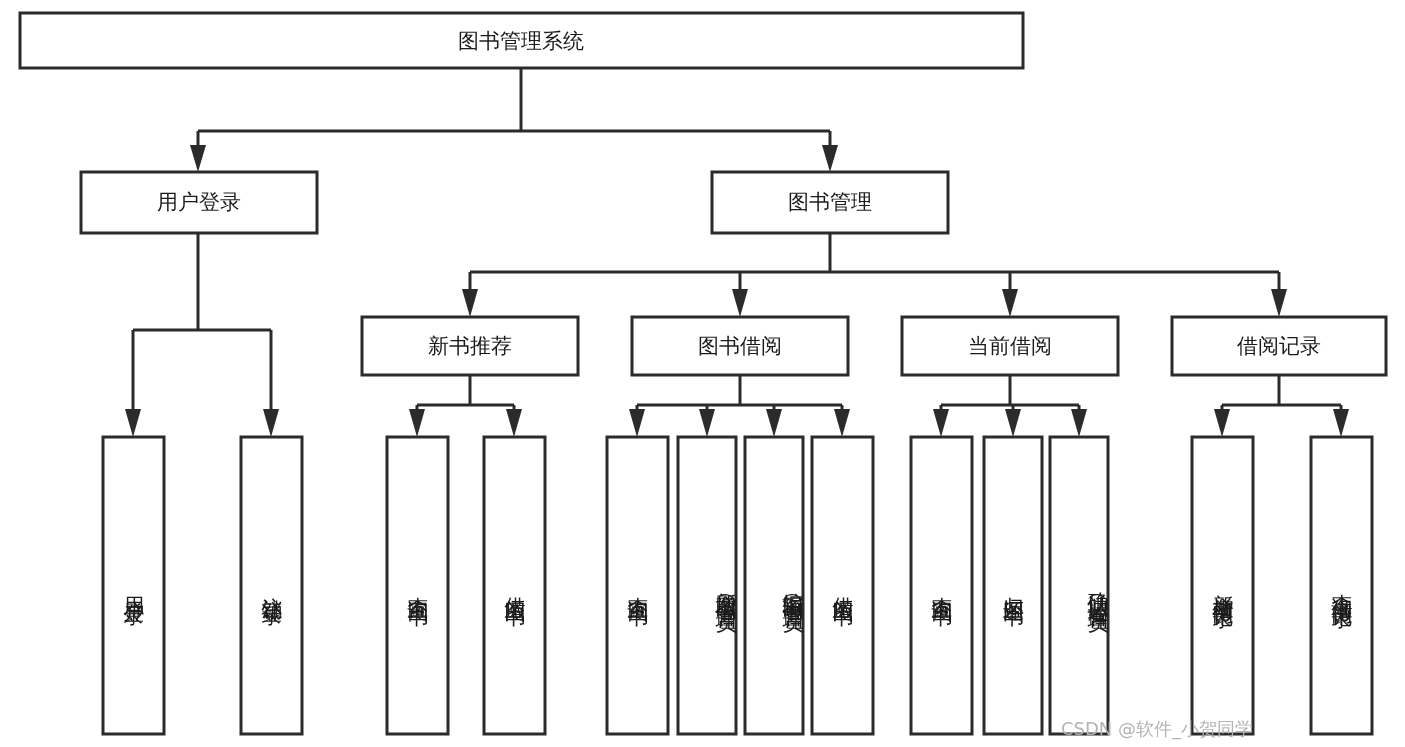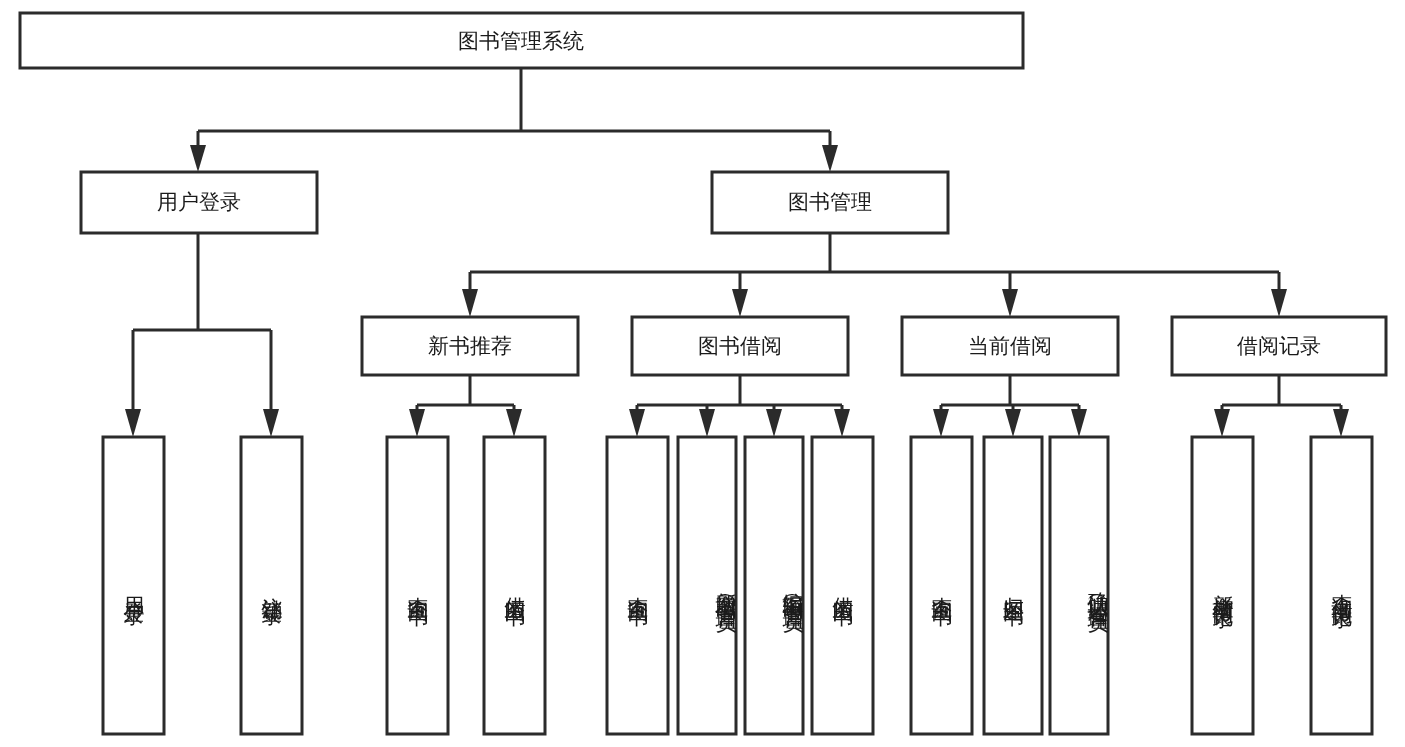--- a/index.html
+++ b/index.html
@@ -218,14 +218,15 @@
   <div class="node-label-v" style="left:607px; top:437px; width:61px; height:297px; display:flex; align-items:center; justify-content:center;">查询图书</div>
   <div class="node-label-v" style="left:678px; top:437px; width:58px; height:297px; display:flex; align-items:flex-start; justify-content:center; padding-top:6px; box-sizing:border-box;">新增图书（管理员）</div>
   <div class="node-label-v" style="left:745px; top:437px; width:58px; height:297px; display:flex; align-items:flex-start; justify-content:center; padding-top:6px; box-sizing:border-box;">编辑图书（管理员）</div>
   <div class="node-label-v" style="left:812px; top:437px; width:61px; height:297px; display:flex; align-items:center; justify-content:center;">借阅图书</div>
   <div class="node-label-v" style="left:911px; top:437px; width:61px; height:297px; display:flex; align-items:center; justify-content:center;">查询图书</div>
   <div class="node-label-v" style="left:984px; top:437px; width:58px; height:297px; display:flex; align-items:center; justify-content:center;">归还图书</div>
   <div class="node-label-v" style="left:1050px; top:437px; width:58px; height:297px; display:flex; align-items:flex-start; justify-content:center; padding-top:6px; box-sizing:border-box;">确认归还（管理员）</div>
   <div class="node-label-v" style="left:1192px; top:437px; width:61px; height:297px; display:flex; align-items:center; justify-content:center;">新增借阅记录</div>
   <div class="node-label-v" style="left:1311px; top:437px; width:61px; height:297px; display:flex; align-items:center; justify-content:center;">查询借阅记录</div>
 
+  <div class="watermark">CSDN @软件_小贺同学</div>
 
 </div>
 
 </body></html>

